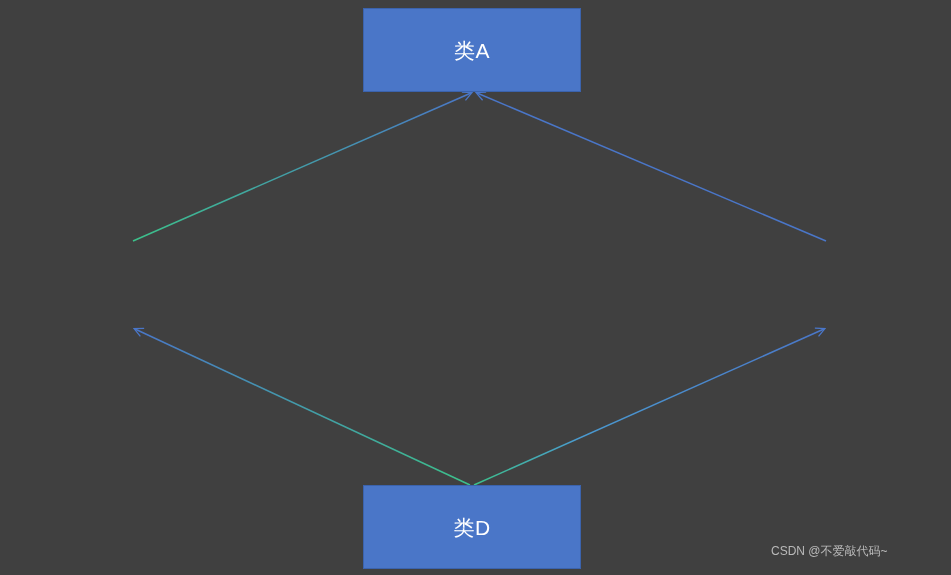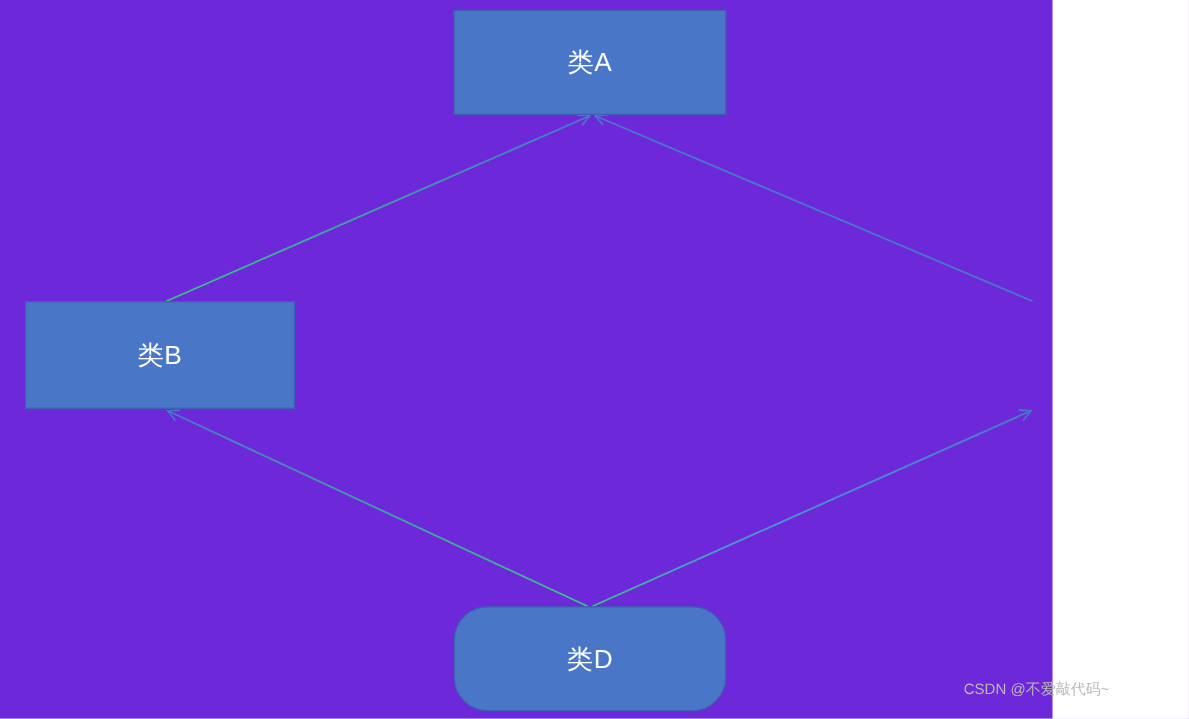--- a/index.html
+++ b/index.html
@@ -11,23 +11,23 @@
     width: 951px;
     height: 575px;
     position: relative;
     overflow: hidden;
     font-family: "Liberation Sans", "DejaVu Sans", sans-serif;
   }
   #canvas {
     position: absolute;
     left: 0;
     top: 0;
-    width: 842px;
+    width: 951px;
     height: 575px;
-    background: #6d28d9;
+    background: #404040;
   }
   .edge-layer {
     position: absolute;
     left: 0;
     top: 0;
     width: 951px;
     height: 575px;
     pointer-events: none;
   }
   .node {
@@ -45,21 +45,21 @@
     user-select: none;
   }
   .node-label {
     color: #ffffff;
     font-size: 21px;
     font-weight: 400;
   }
   #node-a { left: 363px; top: 8px;   width: 218px; height: 84px; }
   #node-b { left: 20px;  top: 241px; width: 216px; height: 86px; }
   #node-c { left: 719px; top: 241px; width: 215px; height: 86px; }
-  #node-d { left: 363px; top: 485px; width: 218px; height: 84px; border-radius: 27px; }
+  #node-d { left: 363px; top: 485px; width: 218px; height: 84px; }
   #watermark {
     position: absolute;
     left: 771px;
     top: 543px;
     font-size: 12px;
     color: #b9b9b9;
     white-space: nowrap;
     user-select: none;
   }
 </style>
@@ -104,23 +104,20 @@
 
     <line x1="470" y1="485" x2="135" y2="329" stroke="url(#gradDB)" stroke-width="1.5" marker-end="url(#arrowDB)"></line>
 
     <line x1="474" y1="485" x2="824" y2="329" stroke="url(#gradDC)" stroke-width="1.5" marker-end="url(#arrowDC)"></line>
   </svg>
 
   <div class="node" id="node-a">
     <span class="node-label">类A</span>
   </div>
 
-  <div class="node" id="node-b">
-    <span class="node-label">类B</span>
-  </div>
 
 
   <div class="node" id="node-d">
     <span class="node-label">类D</span>
   </div>
 
   <div id="watermark">CSDN @不爱敲代码~</div>
 
 </div>
 

